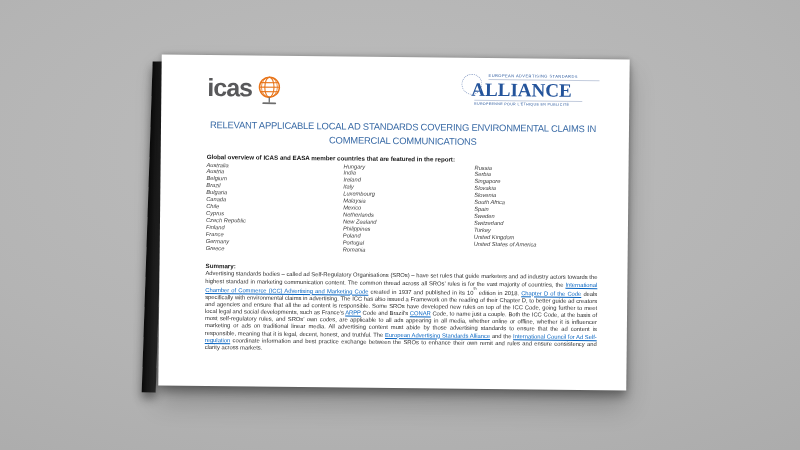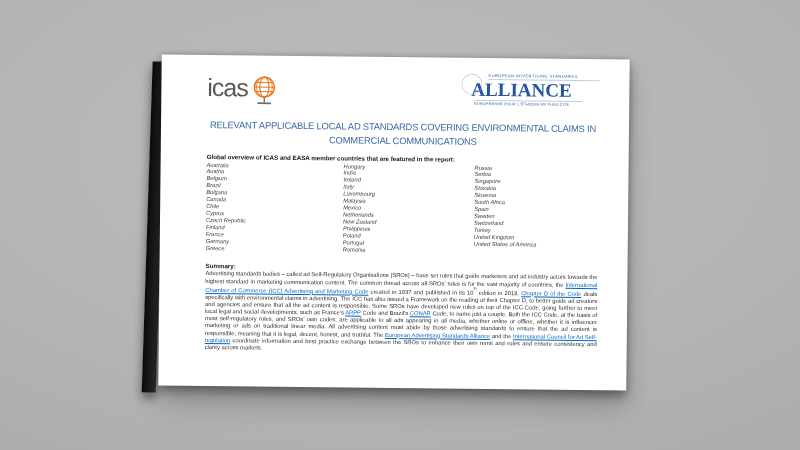--- a/index.html
+++ b/index.html
@@ -24,21 +24,21 @@
     position: absolute; inset: 0; background: #ffffff;
     box-shadow: 0 -1px 4px rgba(0,0,0,0.18), 0 6px 10px rgba(0,0,0,0.33), 0 16px 26px rgba(0,0,0,0.22);
     padding: 15px 30px 0 46px; box-sizing: border-box;
   }
 
   .doc-header { display: flex; justify-content: space-between; align-items: flex-start; height: 38px; }
 
   .icas-logo { display: flex; align-items: flex-start; margin-top: 7px; }
   .icas-text {
     font-size: 25px; line-height: 20px; color: #58585a;
-    letter-spacing: -1px; font-weight: 400;
+    letter-spacing: -1px; font-weight: 700;
   }
   .globe { margin-left: 4px; margin-top: -2px; }
 
   .alliance-logo { position: relative; width: 138px; margin-top: 0; }
   .stars-circle {
     position: absolute; left: 0; top: 1px; width: 19px; height: 19px;
     border: 1.2px dotted #8fa3c8; border-radius: 50%;
   }
   .alliance-top {
     margin-left: 27px; font-size: 4px; letter-spacing: 0.45px; color: #24549b;

